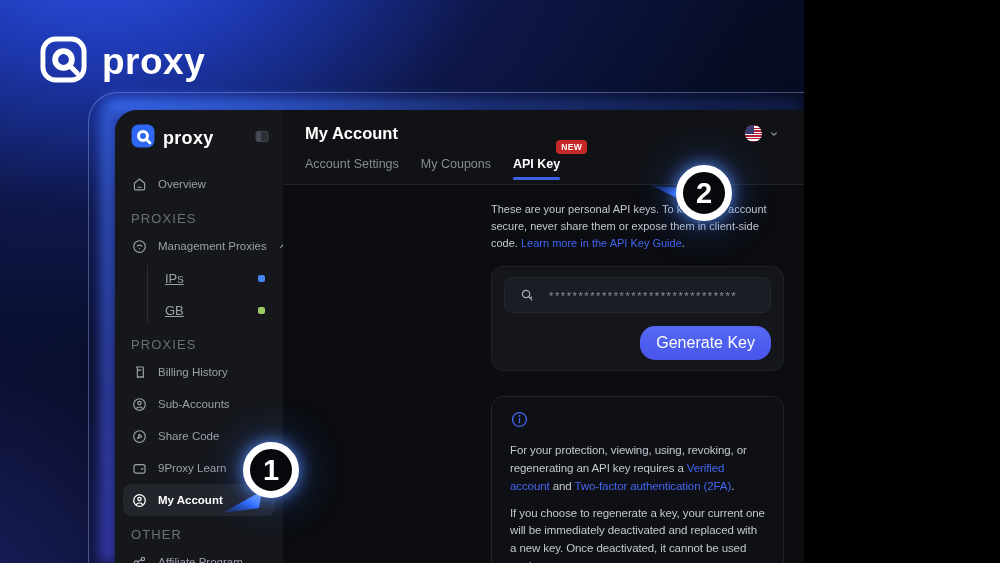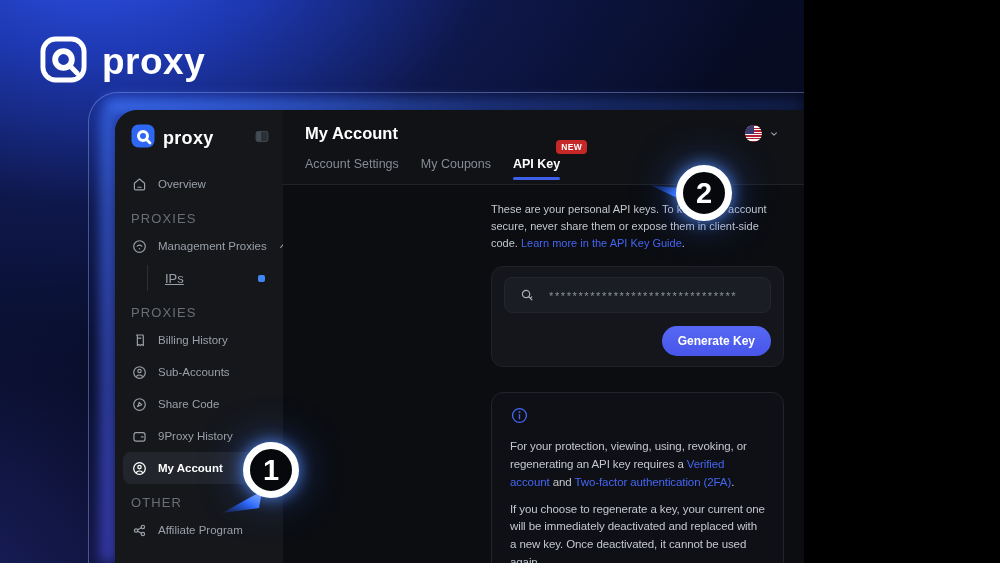--- a/index.html
+++ b/index.html
@@ -80,21 +80,21 @@
   .desc{ font-size:11px; line-height:1.55; color:#c3c7ce; margin-bottom:14px; max-width:489px; }
   a.lnk{ color:#4466f2; text-decoration:none; }
 
   .key-card{ background:#14161b; border:1px solid #1f2228; border-radius:12px; padding:10px 12px 10px; }
   .key-field{ background:#1a1d23; border:1px solid #23262d; border-radius:8px; height:36px;
     display:flex; align-items:center; gap:13px; padding:0 14px; color:#9aa0a8; }
   .masked{ font-size:11px; letter-spacing:1.6px; color:#8d929b; transform:translateY(1px);
     white-space:nowrap; overflow:hidden; }
   .btn-row{ display:flex; justify-content:flex-end; margin-top:13px; }
   .btn-primary{ background:linear-gradient(180deg,#5568f4,#4856ea); color:#fff; border:none;
-    font-family:inherit; font-size:12px; font-weight:700; padding:8px 16px; border-radius:15px; cursor:pointer; }
+    font-family:inherit; font-size:16px; font-weight:400; padding:8px 16px; border-radius:15px; cursor:pointer; }
 
   .info-card{ margin-top:25px; background:#0e1015; border:1px solid #21242b; border-radius:12px;
     padding:13px 18px 15px; }
   .info-card p{ font-size:11.5px; letter-spacing:-.1px; line-height:1.55; color:#c3c7ce; margin-top:9px; }
 
   
   .callout{ position:absolute; width:56px; height:56px; border-radius:50%; background:#06080b;
     border:7px solid #fff; color:#fff; font-size:29px; font-weight:700;
     display:flex; align-items:center; justify-content:center;
     box-shadow:0 0 16px rgba(90,150,255,.85), 0 0 42px rgba(60,110,255,.5); }
@@ -166,20 +166,24 @@
           <svg class="ic" width="12" height="12" viewBox="0 0 20 20" fill="none" stroke="currentColor" stroke-width="1.8" stroke-linecap="round" stroke-linejoin="round">
               <path d="M6 12.5 L10 8 L14 12.5"></path>
             </svg>
         </div>
 
         <div class="subtree">
           <div class="sub-item">
             <span>IPs</span>
             <span class="dot blue"></span>
           </div>
+          <div class="sub-item">
+            <span>GB</span>
+            <span class="dot green"></span>
+          </div>
         </div>
 
         <div class="sec-label">PROXIES</div>
 
         <div class="nav-item">
           <svg class="ic" width="17" height="17" viewBox="0 0 20 20" fill="none" stroke="currentColor" stroke-width="1.4" stroke-linecap="round" stroke-linejoin="round">
               <path d="M6.5 3.5 h7 a1 1 0 0 1 1 1 V16 l-1.8-1.2 -1.7 1.2 -1.7-1.2 -1.8 1.2 V4.5 a1 1 0 0 1 1-1 Z"></path>
               <path d="M8.3 7.2 h3.4"></path>
             </svg>
           <span class="lbl">Billing History</span>
@@ -200,21 +204,21 @@
               <path d="M7.6 12.4 L12.6 10.2 L9.6 7.6 L8.8 10.4 Z"></path>
             </svg>
           <span class="lbl">Share Code</span>
         </div>
 
         <div class="nav-item">
           <svg class="ic" width="17" height="17" viewBox="0 0 20 20" fill="none" stroke="currentColor" stroke-width="1.4" stroke-linecap="round" stroke-linejoin="round">
               <rect x="3.5" y="5.5" width="13" height="10" rx="2.5"></rect>
               <path d="M12.2 10.5 h2"></path>
             </svg>
-          <span class="lbl">9Proxy History</span>
+          <span class="lbl">9Proxy Learn</span>
         </div>
 
         <div class="nav-item active">
           <svg class="ic" width="17" height="17" viewBox="0 0 20 20" fill="none" stroke="currentColor" stroke-width="1.5" stroke-linecap="round" stroke-linejoin="round">
               <circle cx="10" cy="10" r="6.8"></circle>
               <circle cx="10" cy="8.3" r="2"></circle>
               <path d="M6.6 14.4 a4.9 4.9 0 0 1 6.8 0"></path>
             </svg>
           <span class="lbl">My Account</span>
         </div>

